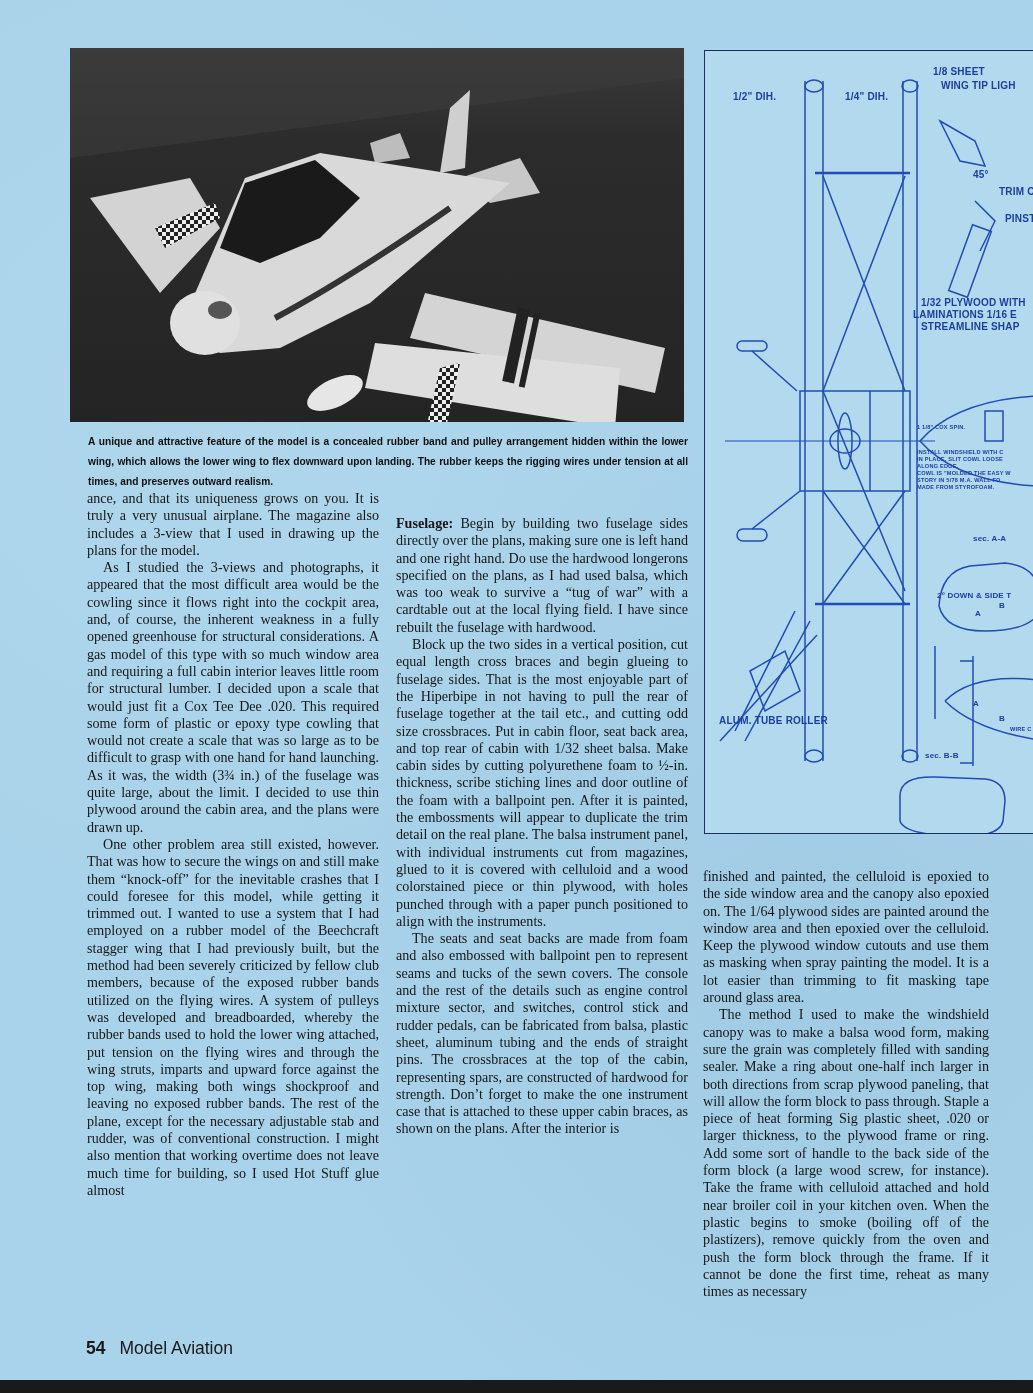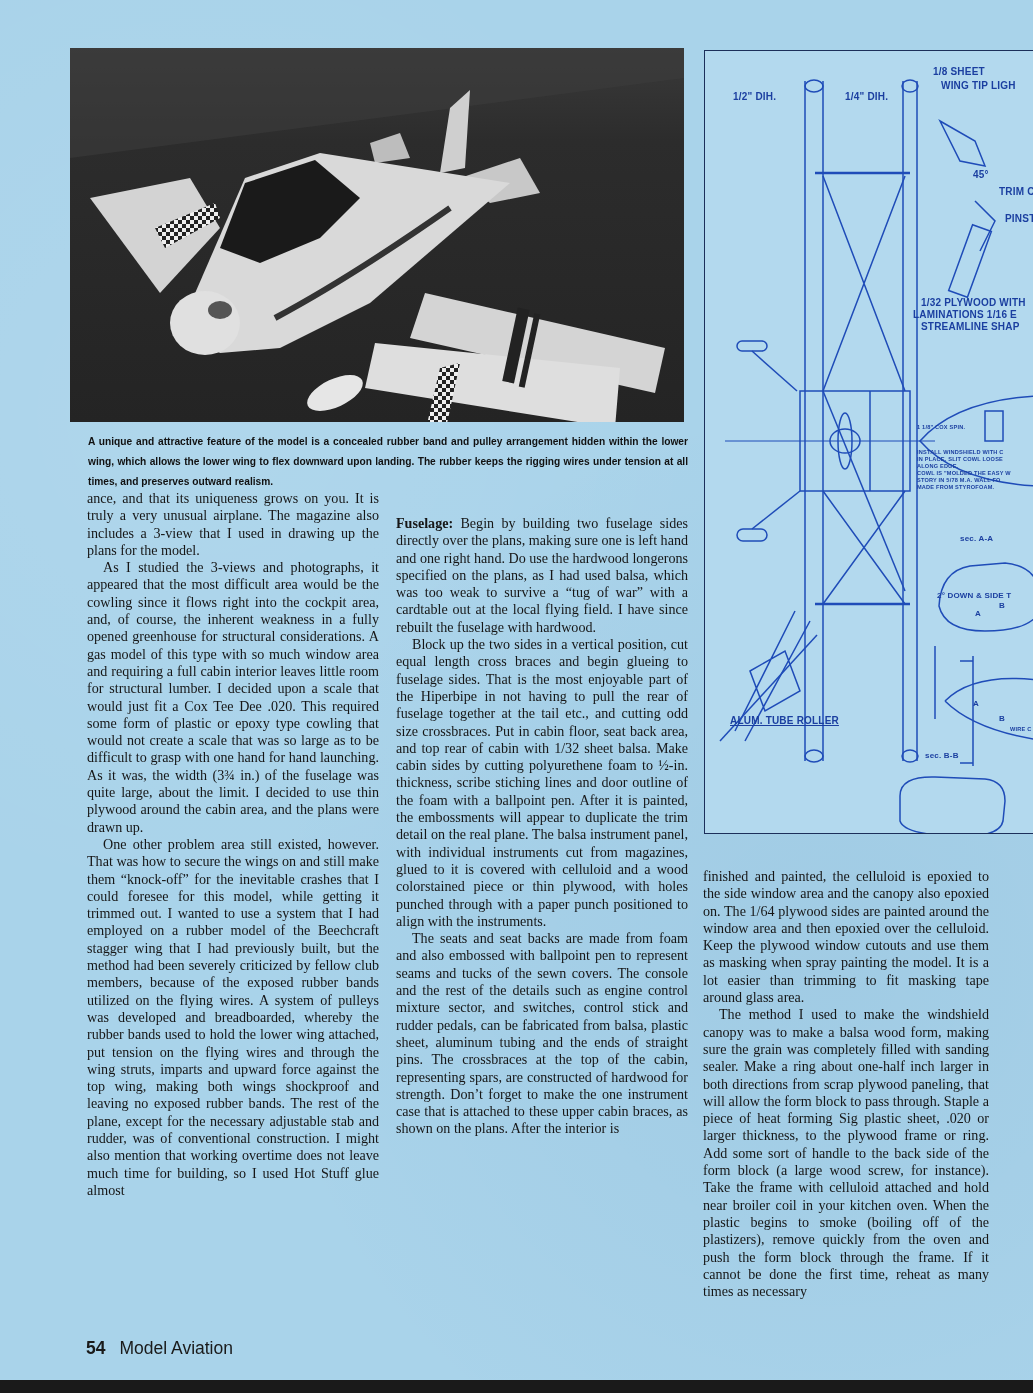--- a/index.html
+++ b/index.html
@@ -177,27 +177,27 @@
     <div class="bp-label" style="left:216px;top:246px;">1/32 PLYWOOD WITH</div>
     <div class="bp-label" style="left:208px;top:258px;">LAMINATIONS 1/16 E</div>
     <div class="bp-label" style="left:216px;top:270px;">STREAMLINE SHAP</div>
     <div class="bp-label bp-small" style="left:212px;top:373px;">1 1/8" COX SPIN.</div>
     <div class="bp-label bp-small" style="left:212px;top:398px;">INSTALL WINDSHIELD WITH C
 IN PLACE. SLIT COWL LOOSE
 ALONG EDGE.
 COWL IS "MOLDED THE EASY W
 STORY IN 5/78 M.A. WALL FO
 MADE FROM STYROFOAM.</div>
-    <div class="bp-label" style="left:255px;top:483px;font-size:8px;">sec. A-A</div>
+    <div class="bp-label" style="left:268px;top:483px;font-size:8px;">sec. A-A</div>
     <div class="bp-label" style="left:232px;top:540px;font-size:8px;">2° DOWN &amp; SIDE T</div>
     <div class="bp-label" style="left:270px;top:558px;font-size:8px;">A</div>
     <div class="bp-label" style="left:294px;top:550px;font-size:8px;">B</div>
     <div class="bp-label" style="left:268px;top:648px;font-size:8px;">A</div>
     <div class="bp-label" style="left:294px;top:663px;font-size:8px;">B</div>
     <div class="bp-label bp-small" style="left:305px;top:675px;">WIRE C</div>
-    <div class="bp-label" style="left:25px;top:664px;text-decoration:underline;">ALUM. TUBE ROLLER</div>
+    <div class="bp-label" style="left:14px;top:664px;">ALUM. TUBE ROLLER</div>
     <div class="bp-label" style="left:220px;top:700px;font-size:8px;">sec. B-B</div>
   </div>
 
   <div class="footer">
     <span class="num">54</span><span>Model Aviation</span>
   </div>
 </div>
 
 </body></html>

